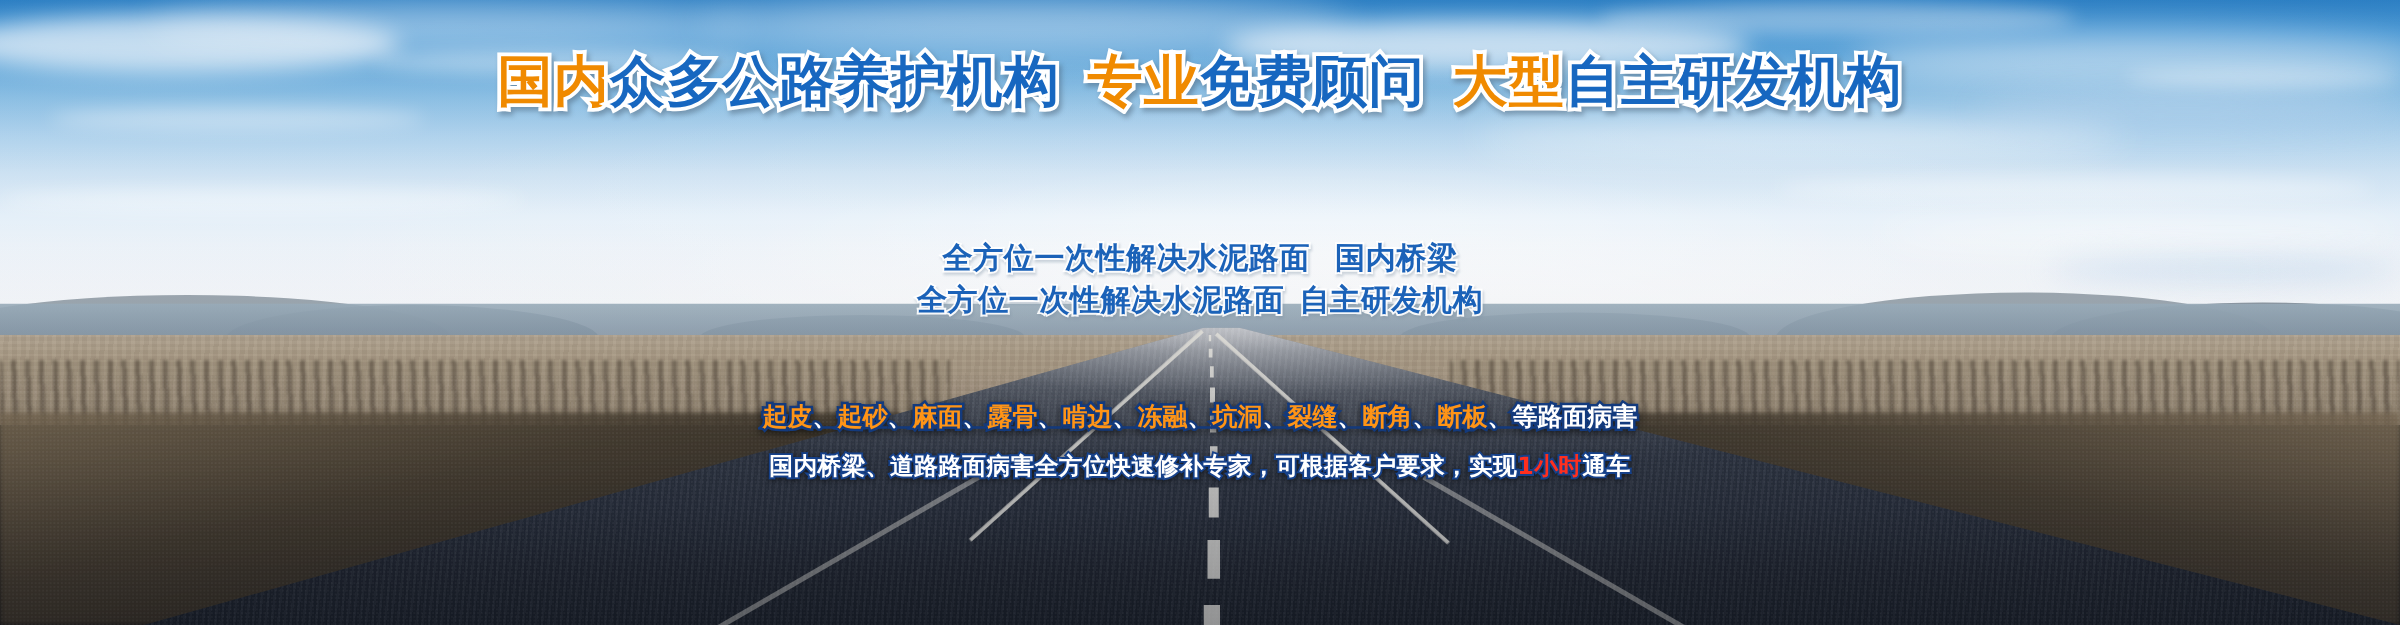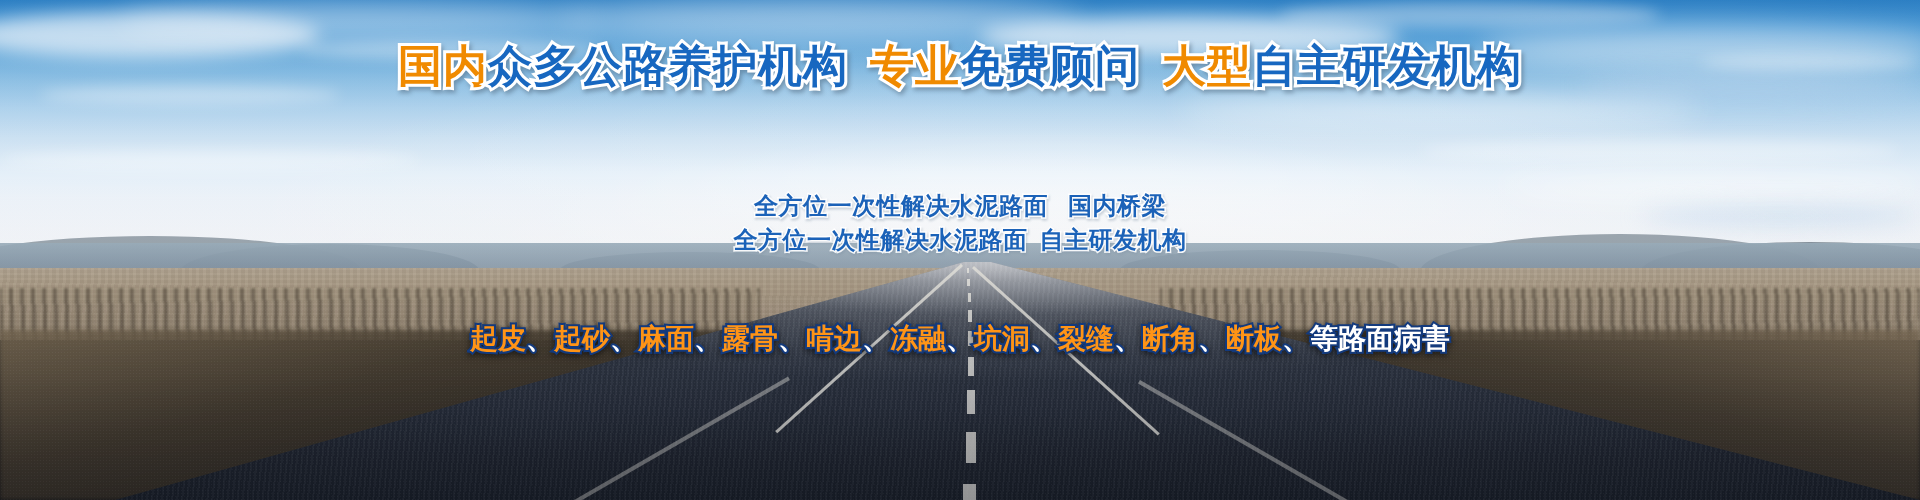--- a/index.html
+++ b/index.html
@@ -240,25 +240,26 @@
   .small-cap {
     font-size: 18px;
     color: #eaf2ff;
     -webkit-text-stroke: 3px #1a4fa0;
     paint-order: stroke fill;
     letter-spacing: .5px;
   }
   #bot1 { top: 295px; }
 
   .defects {
-    font-size: 28px;
+    font-size: 20px;
     letter-spacing: 0px;
     -webkit-text-stroke: 4px #133a7d;
     paint-order: stroke fill;
     filter: drop-shadow(0 2px 3px rgba(0,0,0,.55));
+    text-decoration: underline;
   }
   #bot2 { top: 320px; }
   .d-orange { color: #ff9416; }
   .d-white  { color: #ffffff; }
   .d-sep    { color: #ffffff; }
 
   .tagline {
     font-size: 19px;
     color: #ffffff;
     -webkit-text-stroke: 3px #16418a;
@@ -348,15 +349,18 @@
     </div>
     <div class="line mid" id="mid2">
       <span>全方位一次性解决水泥路面</span><span class="gap-s"></span><span>自主研发机构</span>
     </div>
 
 
     <div class="line defects" id="bot2">
       <span id="defects-list"><span class="d-orange">起皮</span><span class="d-sep">、</span><span class="d-orange">起砂</span><span class="d-sep">、</span><span class="d-orange">麻面</span><span class="d-sep">、</span><span class="d-orange">露骨</span><span class="d-sep">、</span><span class="d-orange">啃边</span><span class="d-sep">、</span><span class="d-orange">冻融</span><span class="d-sep">、</span><span class="d-orange">坑洞</span><span class="d-sep">、</span><span class="d-orange">裂缝</span><span class="d-sep">、</span><span class="d-orange">断角</span><span class="d-sep">、</span><span class="d-orange">断板</span><span class="d-sep">、</span></span><span class="d-white">等路面病害</span>
     </div>
 
+    <div class="line tagline" id="bot3">
+      <span>国内桥梁、道路路面病害全方位快速修补专家，可根据客户要求，实现</span><span class="t-red">1小时</span><span>通车</span>
+    </div>
 
   </div>
 </div>
 
 </body></html>

